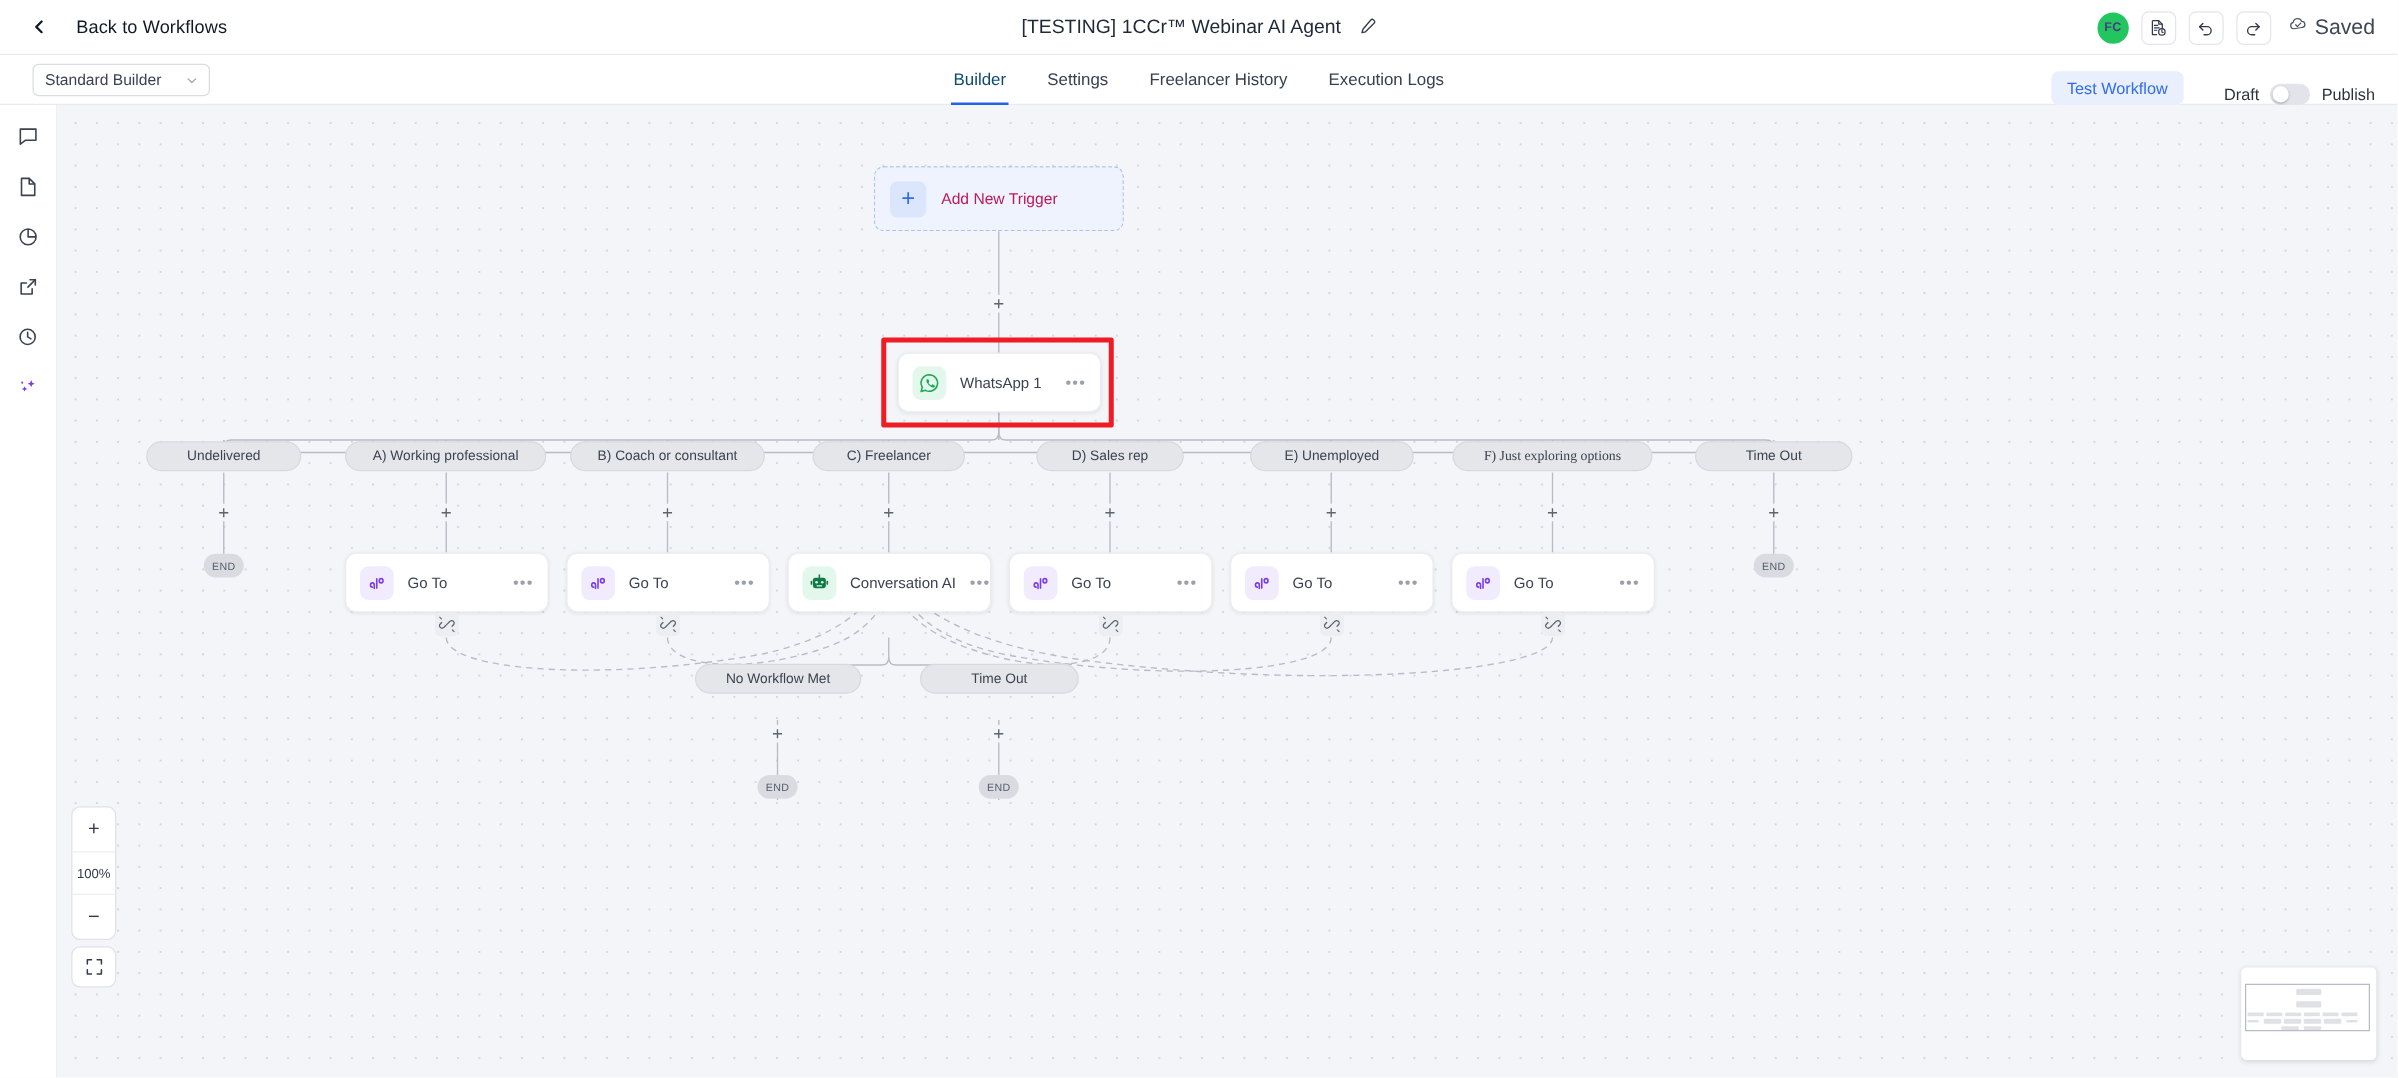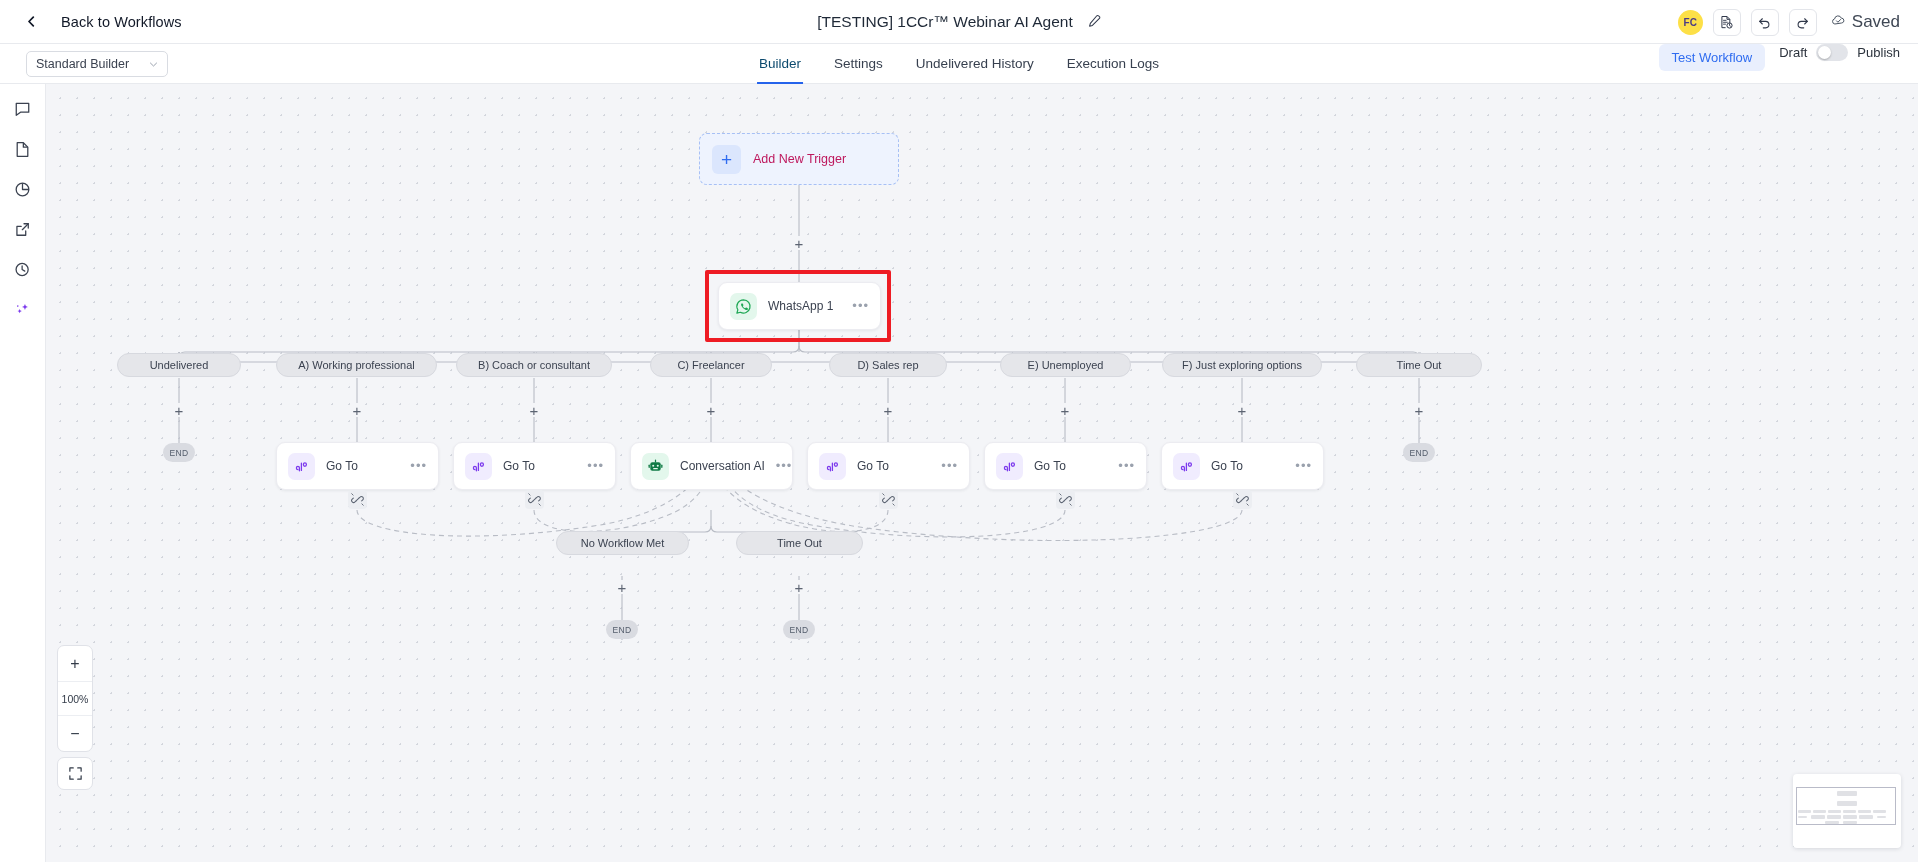--- a/index.html
+++ b/index.html
@@ -32,21 +32,21 @@
   .doc-title { font-size: 15.5px; color: #1f2937; font-weight: 400; white-space: nowrap; }
   .pencil-icon { width: 15px; height: 15px; cursor: pointer; }
   .pencil-icon svg { display: block; }
 
   .topbar-right {
     position: absolute; right: 18px; top: 0; height: 44px;
     display: flex; align-items: center; gap: 10px;
   }
   .avatar {
     width: 25px; height: 25px; border-radius: 50%;
-    background: #fde047; color: #4b3b86;
+    background: #22c55e; color: #4b3b86;
     display: flex; align-items: center; justify-content: center;
     font-size: 10px; font-weight: 600; letter-spacing: .2px;
     cursor: pointer;
   }
   .icon-btn {
     width: 28px; height: 27px; border: 1px solid #e3e5ea; border-radius: 6px;
     background: #fff; display: flex; align-items: center; justify-content: center;
     cursor: pointer;
   }
   .icon-btn svg { display: block; }
@@ -78,21 +78,21 @@
     cursor: pointer; position: relative; white-space: nowrap;
   }
   .tab.active { color: #0c4a6e; font-weight: 500; }
   .tab.active::after {
     content: ""; position: absolute; left: -2px; right: -2px; bottom: 0;
     height: 2px; background: #2563eb;
   }
 
   .subbar-right {
     position: absolute; right: 18px; top: 0; height: 40px;
-    display: flex; align-items: flex-start; gap: 14px;
+    display: flex; align-items: flex-end; gap: 32px;
   }
   .test-workflow-btn {
     background: #e9effd; color: #2f6cf0; border: none; border-radius: 6px;
     font-size: 13px; font-family: inherit; padding: 6px 13px; cursor: pointer;
     font-weight: 500;
   }
   .toggle-group { display: flex; align-items: center; gap: 9px; }
   .toggle-label { font-size: 13px; color: #2c333d; }
   .toggle-switch {
     width: 32px; height: 17px; border-radius: 9px; background: #e2e4e9;
@@ -310,21 +310,21 @@
     <span class="caret">
       <svg width="9" height="9" viewBox="0 0 10 10">
           <path d="M1.6 3.4 5 6.7l3.4-3.3" fill="none" stroke="#9aa1ad" stroke-width="1.1" stroke-linecap="round" stroke-linejoin="round"></path>
         </svg>
     </span>
   </div>
 
   <div class="tabs">
     <div class="tab active">Builder</div>
     <div class="tab">Settings</div>
-    <div class="tab">Undelivered History</div>
+    <div class="tab">Freelancer History</div>
     <div class="tab">Execution Logs</div>
   </div>
 
   <div class="subbar-right">
     <button class="test-workflow-btn">Test Workflow</button>
     <div class="toggle-group">
       <span class="toggle-label">Draft</span>
       <div class="toggle-switch">
         <div class="toggle-knob"></div>
       </div>
@@ -506,21 +506,21 @@
     <div class="pill" style="width:118px;">
       <span class="pill-label">D) Sales rep</span>
     </div>
   </div>
   <div class="node" style="left:954px; top:269px;">
     <div class="pill" style="width:131px;">
       <span class="pill-label">E) Unemployed</span>
     </div>
   </div>
   <div class="node" style="left:1116px; top:269px;">
-    <div class="pill" style="width:160px;">
+    <div class="pill" style="width:160px;font-family:Liberation Serif, serif;">
       <span class="pill-label">F) Just exploring options</span>
     </div>
   </div>
   <div class="node" style="left:1310px; top:269px;">
     <div class="pill" style="width:126px;">
       <span class="pill-label">Time Out</span>
     </div>
   </div>
 
   <div class="plus-handle" style="position:absolute; left:126px; top:319px;">+</div>

